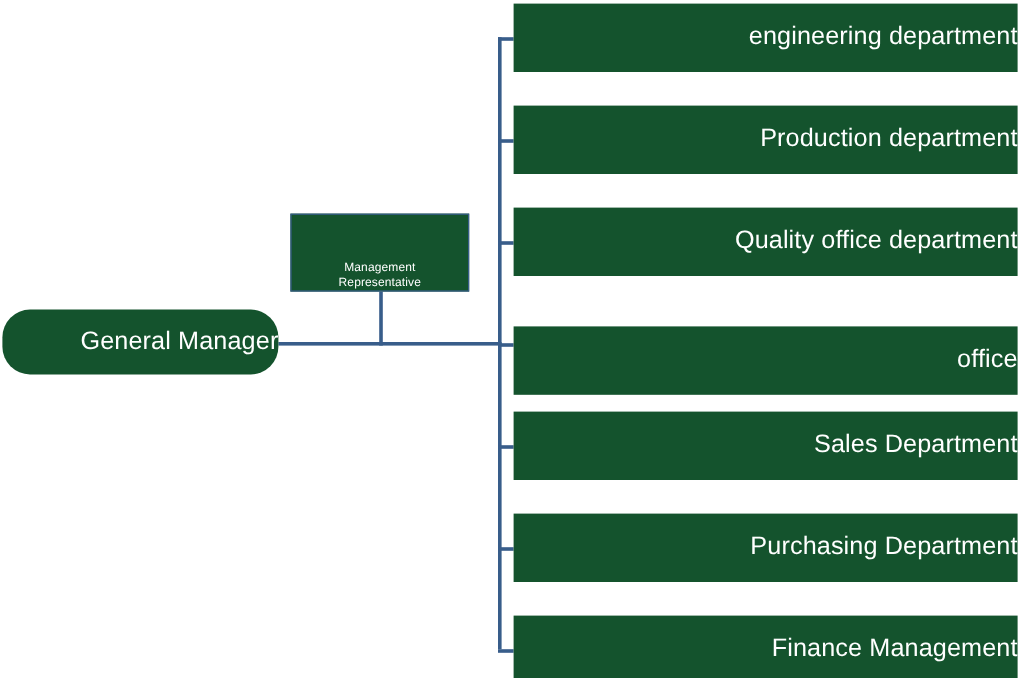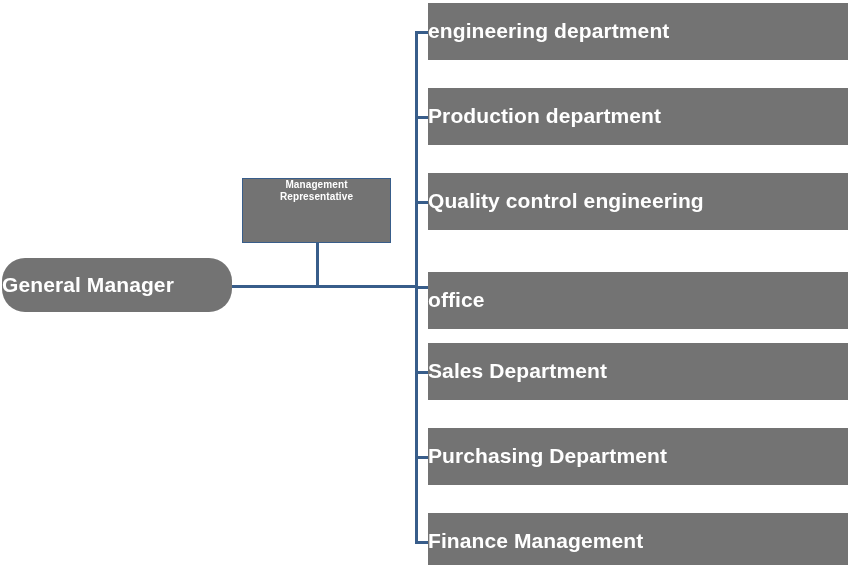--- a/index.html
+++ b/index.html
@@ -16,26 +16,26 @@
     width: 858px;
     height: 565px;
     background: #ffffff;
     overflow: hidden;
   }
 
   
   .node {
     position: absolute;
     box-sizing: border-box;
-    background: #737373;
+    background: #14532d;
     color: #ffffff;
-    font-weight: bold;
+    font-weight: normal;
     display: flex;
     align-items: center;
-    justify-content: flex-start;
+    justify-content: flex-end;
     text-align: center;
     line-height: 1.18;
     letter-spacing: 0.1px;
   }
 
   
   .dept-node {
     left: 428px;
     width: 420px;
     height: 57px;
@@ -131,21 +131,21 @@
 
   <div class="node dept-node" style="top:3px;">
     <span>engineering department</span>
   </div>
 
   <div class="node dept-node" style="top:88px;">
     <span>Production department</span>
   </div>
 
   <div class="node dept-node" style="top:173px;">
-    <span>Quality control engineering</span>
+    <span>Quality office department</span>
   </div>
 
   <div class="node dept-node" style="top:272px;">
     <span>office</span>
   </div>
 
   <div class="node dept-node" style="top:343px;">
     <span>Sales Department</span>
   </div>
 

